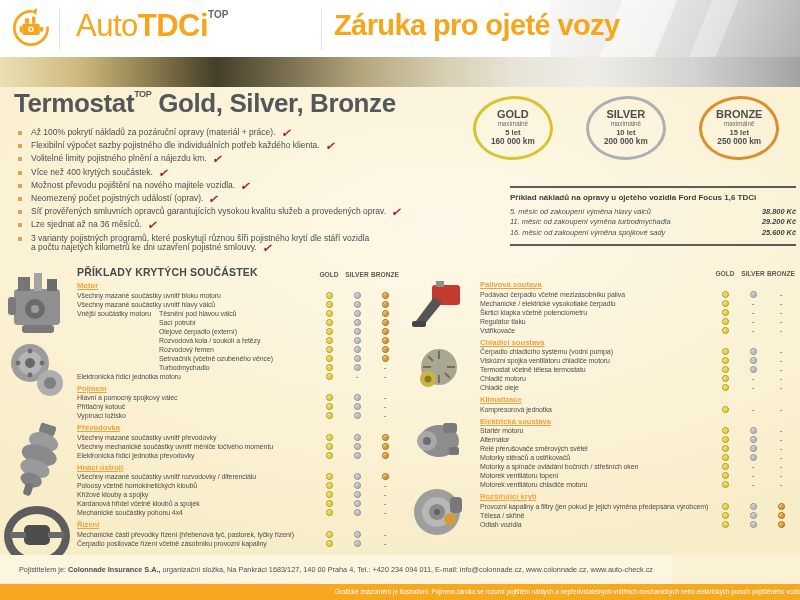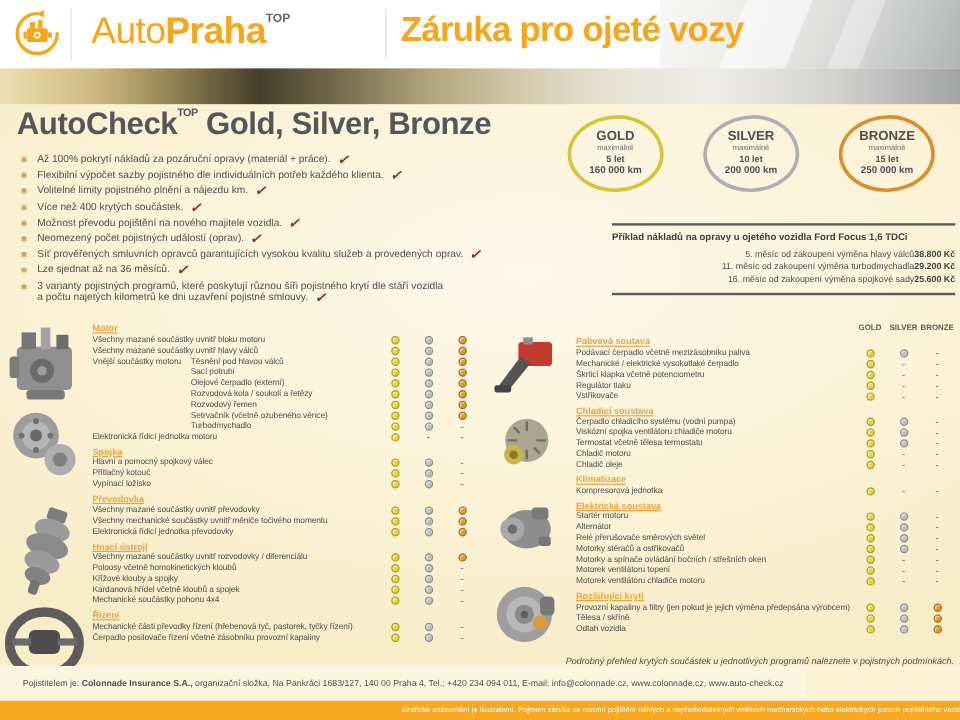--- a/index.html
+++ b/index.html
@@ -51,21 +51,21 @@
   .plan-inner { transform:rotate(2deg); }
   .plan-name { font-size:11px; font-weight:bold; color:#4e4e50; line-height:11px; }
   .plan-max { font-size:6.3px; color:#6c6c6e; line-height:8px; }
   .plan-years { font-size:7.6px; font-weight:bold; color:#4e4e50; line-height:9px; }
   .plan-km { font-size:8.2px; font-weight:bold; color:#4e4e50; line-height:10px; }
 
   
   .example-box { position:absolute; left:510px; top:99px; width:286px;
     border-top:2px solid #5b5b59; border-bottom:2px solid #5b5b59; padding:5px 0 6px; }
   .example-title { font-size:8px; font-weight:bold; color:#3e3e40; margin-bottom:4px; line-height:9.5px; }
-  .example-row { display:flex; justify-content:flex-end; font-size:7.4px; color:#4e4e50; line-height:10.5px; }
+  .example-row { display:flex; justify-content:space-between; font-size:7.4px; color:#4e4e50; line-height:10.5px;font-style:italic; }
   .example-row .val { font-weight:bold; color:#3e3e40; }
   .example-row.total { font-weight:bold; color:#3e3e40; margin-top:2px; }
 
   
   .ctable { position:absolute; top:179px; }
   .table-left  { left:77px;  width:322px; }
   .table-right { left:480px; width:315px; }
   .table-header { display:flex; align-items:flex-end; margin-bottom:1px; min-height:11px; }
   .table-title { flex:1; font-size:10.5px; font-weight:bold; color:#48484a; letter-spacing:0.2px; }
   .cells { display:flex; width:84px; flex-shrink:0; }
@@ -112,30 +112,30 @@
           <rect x="17" y="13" width="5" height="6"></rect>
           <rect x="25" y="11" width="4" height="8"></rect>
           <rect x="11" y="22" width="3" height="7"></rect>
           <rect x="34" y="23" width="4" height="5"></rect>
         </g>
         <circle cx="24" cy="25.5" r="3.2" fill="#fff"></circle>
         <circle cx="24" cy="25.5" r="1.6" fill="#f7a61b"></circle>
       </svg>
     </div>
     <div class="v-div" style="left:59px"></div>
-    <div class="brand"><span>Auto</span><span class="b">Praha</span><sup>TOP</sup></div>
+    <div class="brand"><span>Auto</span><span class="b">TDCi</span><sup>TOP</sup></div>
     <div class="v-div" style="left:321px"></div>
   </div>
   <div class="header-title">Záruka pro ojeté vozy</div>
 
   <div class="photo-band"></div>
 
   <div class="content">
 
-    <div class="main-heading"><span>AutoCheck</span><sup>TOP</sup><span> Gold, Silver, Bronze</span></div>
+    <div class="main-heading"><span>Termostat</span><sup>TOP</sup><span> Gold, Silver, Bronze</span></div>
 
     <div class="bullets" id="bullets">
         <div class="bullet-item">
           <span class="bdot"></span>
           <span class="btext">Až 100% pokrytí nákladů za pozáruční opravy (materiál + práce).<span class="check">✓</span></span>
         </div>
         <div class="bullet-item">
           <span class="bdot"></span>
           <span class="btext">Flexibilní výpočet sazby pojistného dle individuálních potřeb každého klienta.<span class="check">✓</span></span>
         </div>
@@ -297,20 +297,28 @@
         <circle cx="27" cy="29" r="23" fill="#9e9e9e"></circle>
         <circle cx="27" cy="29" r="15" fill="#b8b8b8"></circle>
         <circle cx="27" cy="29" r="8" fill="#8a8a8a"></circle>
         <circle cx="27" cy="29" r="3" fill="#5f5f5f"></circle>
         <circle cx="40" cy="36" r="6" fill="#d89a3a"></circle>
         <rect x="40" y="14" width="12" height="16" rx="4" fill="#787878"></rect>
       </svg>
     </div>
 
     <div class="ctable table-left">
+      <div class="table-header">
+        <div class="table-title">PŘÍKLADY KRYTÝCH SOUČÁSTEK</div>
+        <div class="cells">
+          <span class="col-h">GOLD</span>
+          <span class="col-h">SILVER</span>
+          <span class="col-h">BRONZE</span>
+        </div>
+      </div>
       <div id="left-sections">
           <div class="sec-title">Motor</div>
           <div class="t-row">
             <span class="t-label">Všechny mazané součástky uvnitř bloku motoru</span>
             <span class="cells">
               <span class="cell">
                 <span class="dot gold"></span>
               </span>
               <span class="cell">
                 <span class="dot silver"></span>
@@ -446,21 +454,21 @@
                 <span class="dot gold"></span>
               </span>
               <span class="cell">
                 <span class="dash">-</span>
               </span>
               <span class="cell">
                 <span class="dash">-</span>
               </span>
             </span>
           </div>
-          <div class="sec-title">Spojka</div>
+          <div class="sec-title">Pojmem</div>
           <div class="t-row">
             <span class="t-label">Hlavní a pomocný spojkový válec</span>
             <span class="cells">
               <span class="cell">
                 <span class="dot gold"></span>
               </span>
               <span class="cell">
                 <span class="dot silver"></span>
               </span>
               <span class="cell">
@@ -947,21 +955,20 @@
                 <span class="dot silver"></span>
               </span>
               <span class="cell">
                 <span class="dot bronze"></span>
               </span>
             </span>
           </div>
         </div>
     </div>
 
-    <div class="coverage-note">Podrobný přehled krytých součástek u jednotlivých programů naleznete v pojistných podmínkách.</div>
   </div>
 
   <div class="footer">
     <span>
       <span>Pojistitelem je: </span><span class="b">Colonnade Insurance S.A.,</span><span> organizační složka, Na Pankráci 1683/127, 140 00 Praha 4, Tel.: +420 234 094 011, E-mail: info@colonnade.cz, www.colonnade.cz, www.auto-check.cz</span>
     </span>
   </div>
   <div class="bottom-bar">Grafické znázornění je ilustrativní. Pojmem záruka se rozumí pojištění náhlých a nepředvídatelných vnitřních mechanických nebo elektrických poruch pojištěného vozidla.</div>
 
 </div>

